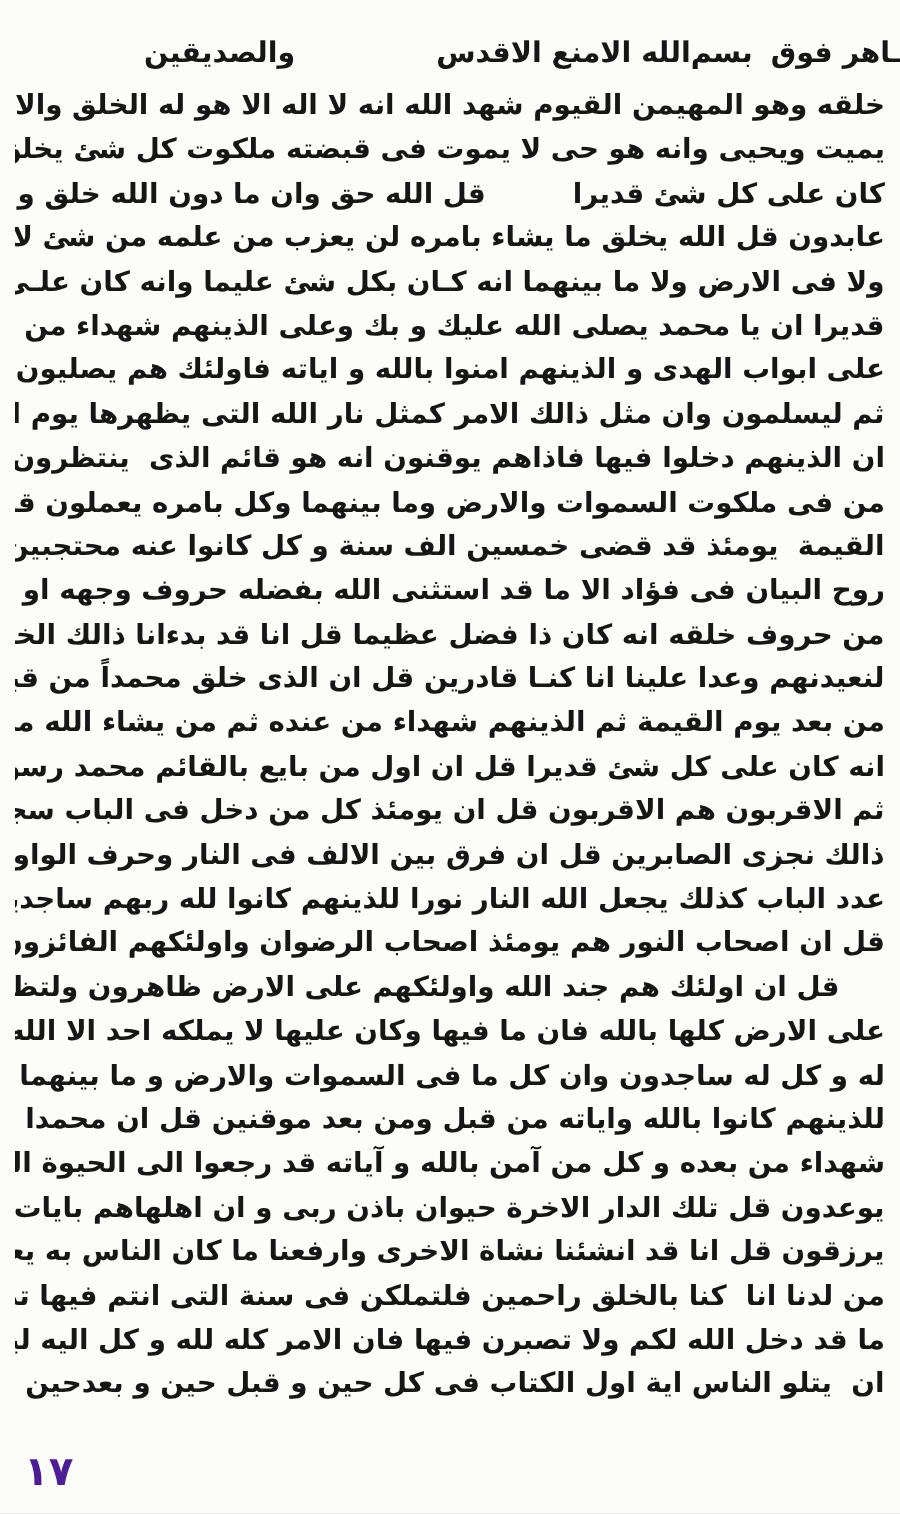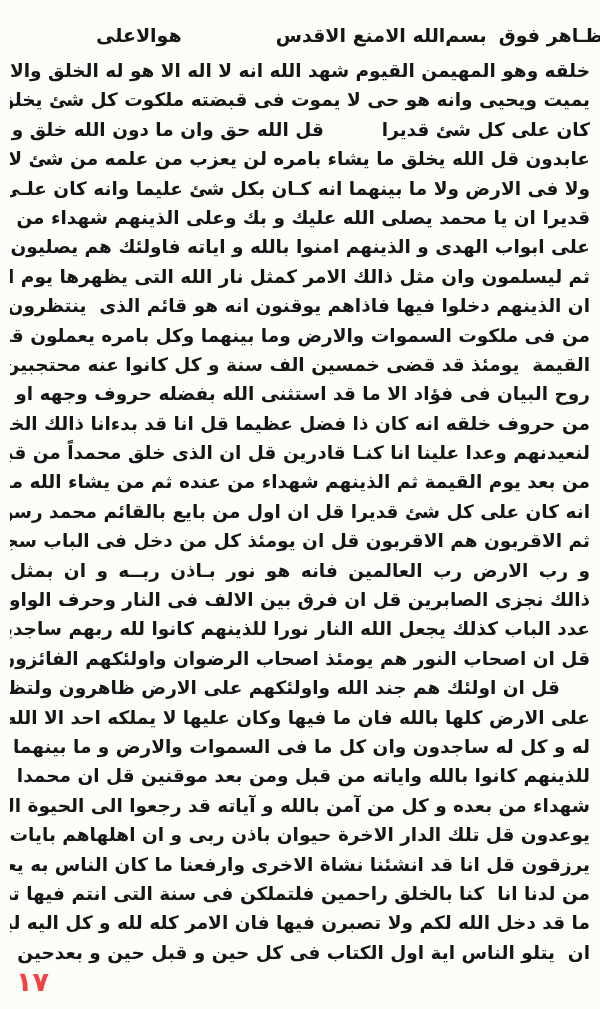--- a/index.html
+++ b/index.html
@@ -52,31 +52,31 @@
     text-align-last: center;
     padding-left: 20px;
     padding-right: 100px;
   }
   .page-number {
     position: absolute;
     left: 16px;
     bottom: 12px;
     font-size: 27px;
     font-weight: bold;
-    color: #ef4444;
+    color: #4c1d95;
     direction: rtl;
   }
 </style>
 </head>
 <body>
 
 <div class="page">
 
   <div class="header-line">
-    <span class="invocation">هوالاعلى</span>
+    <span class="invocation">والصديقين</span>
     <span class="bismillah">بسم‌الله الامنع الاقدس</span>
     <span class="opening">قل هوالظـاهر فوق</span>
   </div>
 
   <div class="body-text">
       <div class="tline">خلقه وهو المهيمن القيوم شهد الله انه لا اله الا هو له الخلق والامر يحيى و يميت ثم</div>
       <div class="tline">يميت ويحيى وانه هو حى لا يموت فى قبضته ملكوت كل شئ يخلق ما يشاء بامره انه</div>
       <div class="tline">كان على كل شئ قديرا &nbsp;&nbsp;&nbsp;&nbsp;&nbsp;&nbsp;&nbsp; قل الله حق وان ما دون الله خلق و كل له</div>
       <div class="tline">عابدون قل الله يخلق ما يشاء بامره لن يعزب من علمه من شئ لا فى السموات</div>
       <div class="tline">ولا فى الارض ولا ما بينهما انه كـان بكل شئ عليما وانه كان علـى كـل شئ</div>
@@ -85,21 +85,20 @@
       <div class="tline">ثم ليسلمون وان مثل ذالك الامر كمثل نار الله التى يظهرها يوم القيمة</div>
       <div class="tline">ان الذينهم دخلوا فيها فاذاهم يوقنون انه هو قائم الذى &nbsp;ينتظرون يومه</div>
       <div class="tline">من فى ملكوت السموات والارض وما بينهما وكل بامره يعملون قل ان يوم</div>
       <div class="tline">القيمة &nbsp;يومئذ قد قضى خمسين الف سنة و كل كانوا عنه محتجبين و لم يبق</div>
       <div class="tline">روح البيان فى فؤاد الا ما قد استثنى الله بفضله حروف وجهه او من شاء</div>
       <div class="tline">من حروف خلقه انه كان ذا فضل عظيما قل انا قد بدءانا ذالك الخلق و انا</div>
       <div class="tline">لنعيدنهم وعدا علينا انا كنـا قادرين قل ان الذى خلق محمداً من قبل ليخلقنه</div>
       <div class="tline">من بعد يوم القيمة ثم الذينهم شهداء من عنده ثم من يشاء الله من النبيين والصديقين</div>
       <div class="tline">انه كان على كل شئ قديرا قل ان اول من بايع بالقائم محمد رسول الله</div>
       <div class="tline">ثم الاقربون هم الاقربون قل ان يومئذ كل من دخل فى الباب سجد الله رب السموات</div>
-      <div class="tline">و رب الارض رب العالمين فانه هو نور بـاذن ربــه و ان بمثل</div>
       <div class="tline">ذالك نجزى الصابرين قل ان فرق بين الالف فى النار وحرف الواو فى النور</div>
       <div class="tline">عدد الباب كذلك يجعل الله النار نورا للذينهم كانوا لله ربهم ساجدين</div>
       <div class="tline end">قل ان اصحاب النور هم يومئذ اصحاب الرضوان واولئكهم الفائزون</div>
       <div class="tline indent">قل ان اولئك هم جند الله واولئكهم على الارض ظاهرون ولتظهرن</div>
       <div class="tline">على الارض كلها بالله فان ما فيها وكان عليها لا يملكه احد الا الله وكل عباد</div>
       <div class="tline">له و كل له ساجدون وان كل ما فى السموات والارض و ما بينهما قد خلـق</div>
       <div class="tline">للذينهم كانوا بالله واياته من قبل ومن بعد موقنين قل ان محمدا و الذينهم</div>
       <div class="tline">شهداء من بعده و كل من آمن بالله و آياته قد رجعوا الى الحيوة التى كل بها</div>
       <div class="tline">يوعدون قل تلك الدار الاخرة حيوان باذن ربى و ان اهلهاهم بايات الله</div>
       <div class="tline">يرزقون قل انا قد انشئنا نشاة الاخرى وارفعنا ما كان الناس به يعملون فضلا</div>

